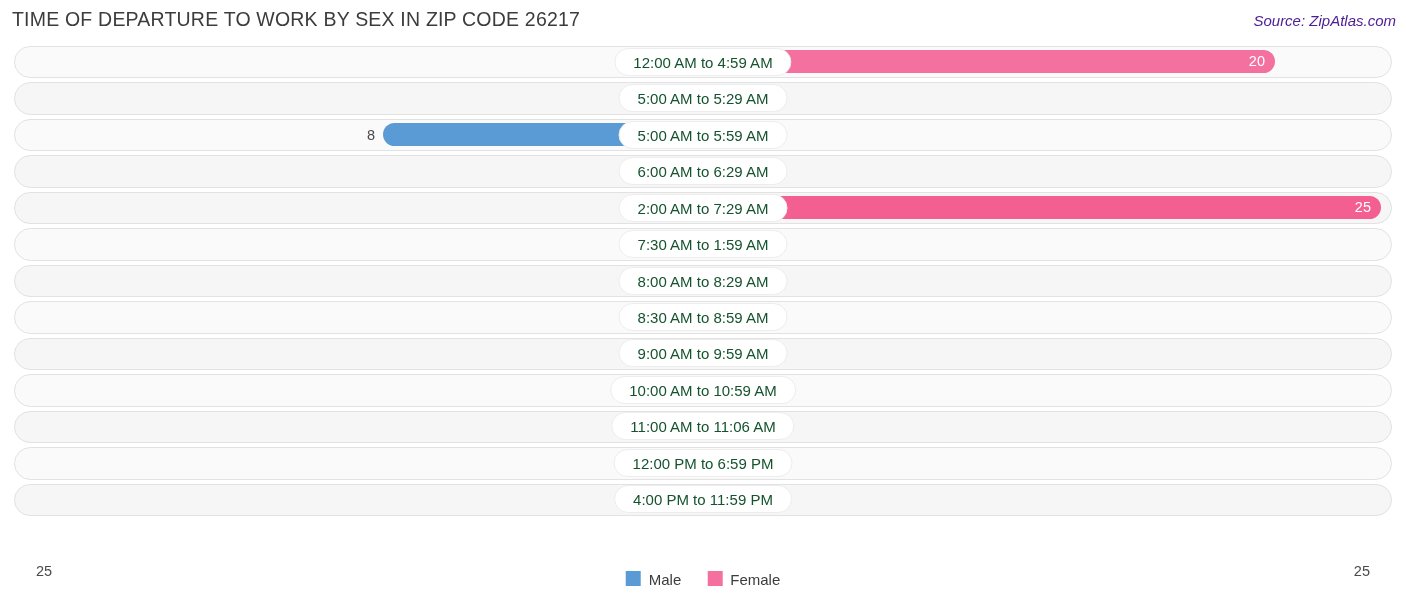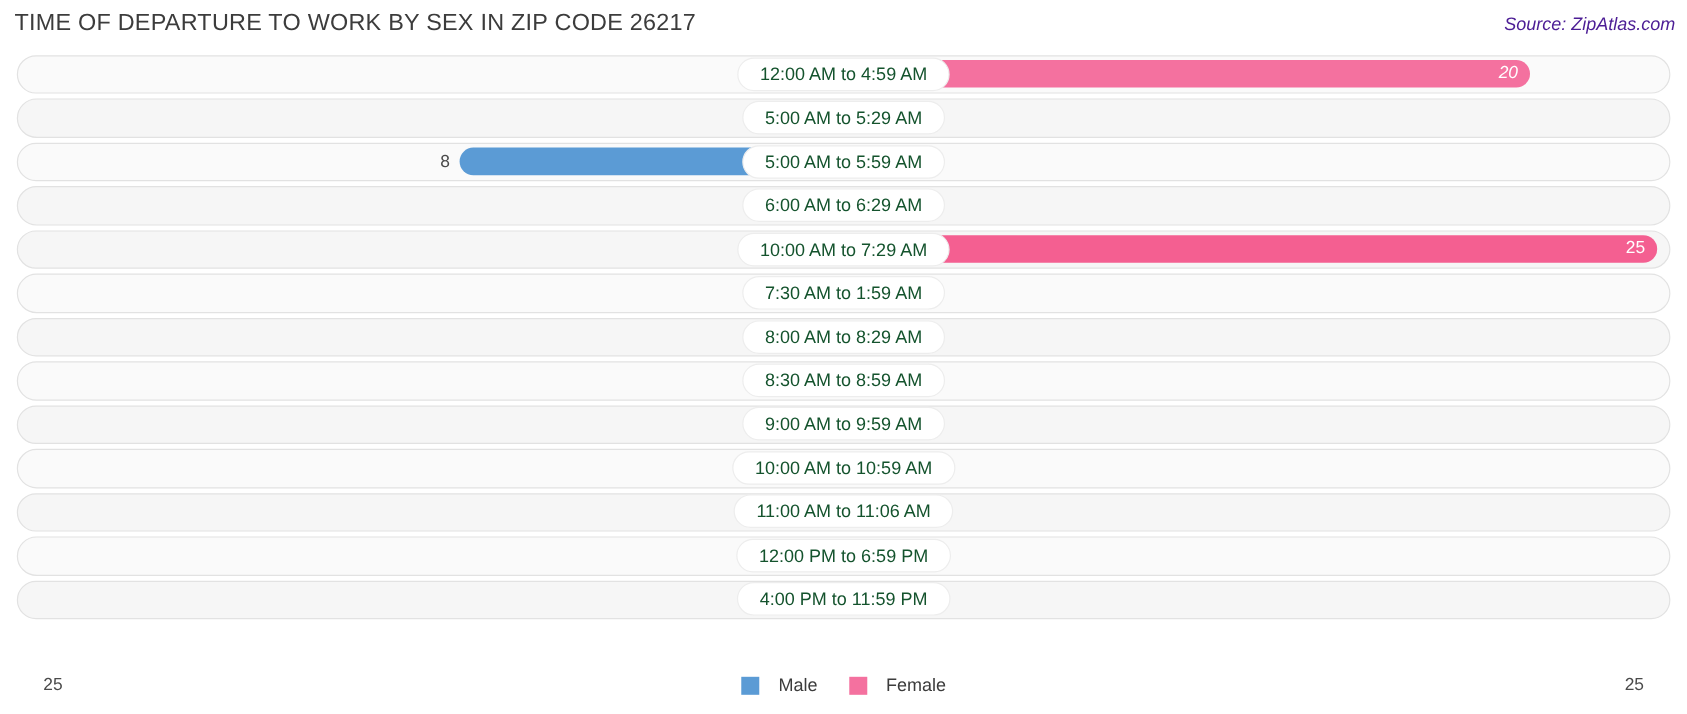--- a/index.html
+++ b/index.html
@@ -170,22 +170,22 @@
     left: 50%;
     transform: translateX(-50%);
     top: 0;
     display: flex;
     align-items: center;
     gap: 26px;
     white-space: nowrap;
   }
   .legend-item {
     display: flex;
-    align-items: center;
-    gap: 16px;
+    gap: 8px;
+    margin-top: 8px;
   }
   .legend-swatch {
     width: 15px;
     height: 15px;
     display: inline-block;
   }
   .legend-label {
     font-size: 15px;
     color: #3c3c3c;
   }
@@ -195,21 +195,21 @@
 
 <div class="header">
   <div class="chart-title">TIME OF DEPARTURE TO WORK BY SEX IN ZIP CODE 26217</div>
   <div class="source">Source: ZipAtlas.com</div>
 </div>
 
 <div class="rows" id="rows-container">
     <div class="row">
       <div class="row-track"></div>
       <div class="bar bar-male" style="width: 45px;"></div>
-      <div class="bar bar-female hot" style="width: 572px; font-style: italic;">
+      <div class="bar bar-female hot" style="width: 572px;">
         <div class="val-in">20</div>
       </div>
       <div class="val val-male" style="right: 756px;">0</div>
       <div class="pill">12:00 AM to 4:59 AM</div>
     </div>
     <div class="row row-alt">
       <div class="row-track"></div>
       <div class="bar bar-male" style="width: 45px;"></div>
       <div class="bar bar-female" style="width: 45px;"></div>
       <div class="val val-male" style="right: 756px;">0</div>
@@ -232,21 +232,21 @@
       <div class="val val-female" style="left: 756px;">0</div>
       <div class="pill">6:00 AM to 6:29 AM</div>
     </div>
     <div class="row row-alt">
       <div class="row-track"></div>
       <div class="bar bar-male" style="width: 45px;"></div>
       <div class="bar bar-female hot2" style="width: 678px;">
         <div class="val-in">25</div>
       </div>
       <div class="val val-male" style="right: 756px;">0</div>
-      <div class="pill">10:00 AM to 7:29 AM</div>
+      <div class="pill">2:00 AM to 7:29 AM</div>
     </div>
     <div class="row">
       <div class="row-track"></div>
       <div class="bar bar-male" style="width: 45px;"></div>
       <div class="bar bar-female" style="width: 45px;"></div>
       <div class="val val-male" style="right: 756px;">0</div>
       <div class="val val-female" style="left: 756px;">0</div>
       <div class="pill">7:30 AM to 1:59 AM</div>
     </div>
     <div class="row row-alt">

